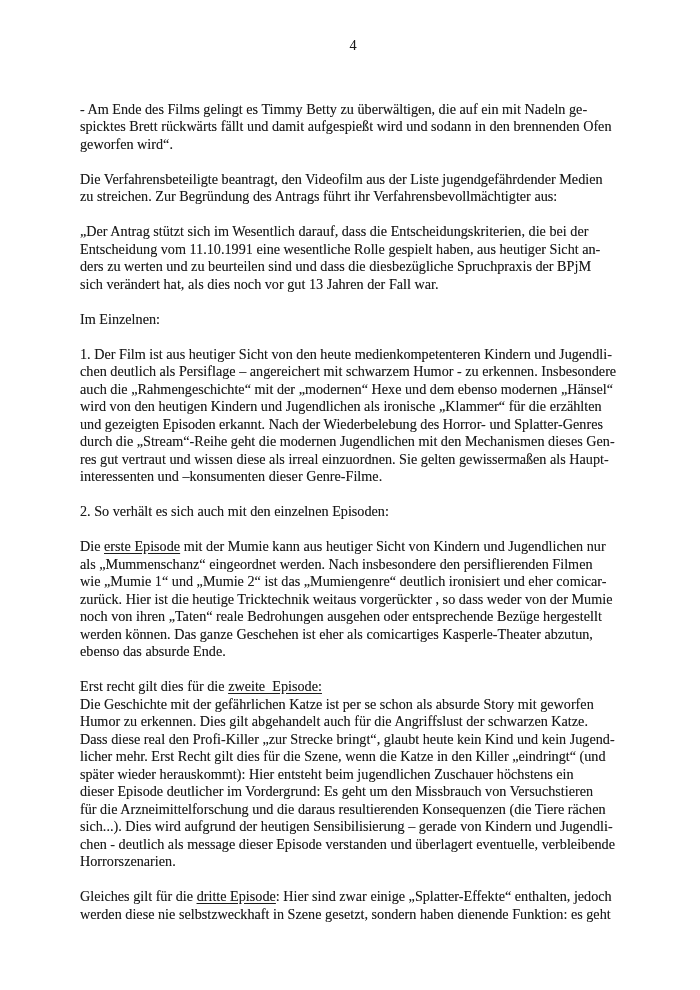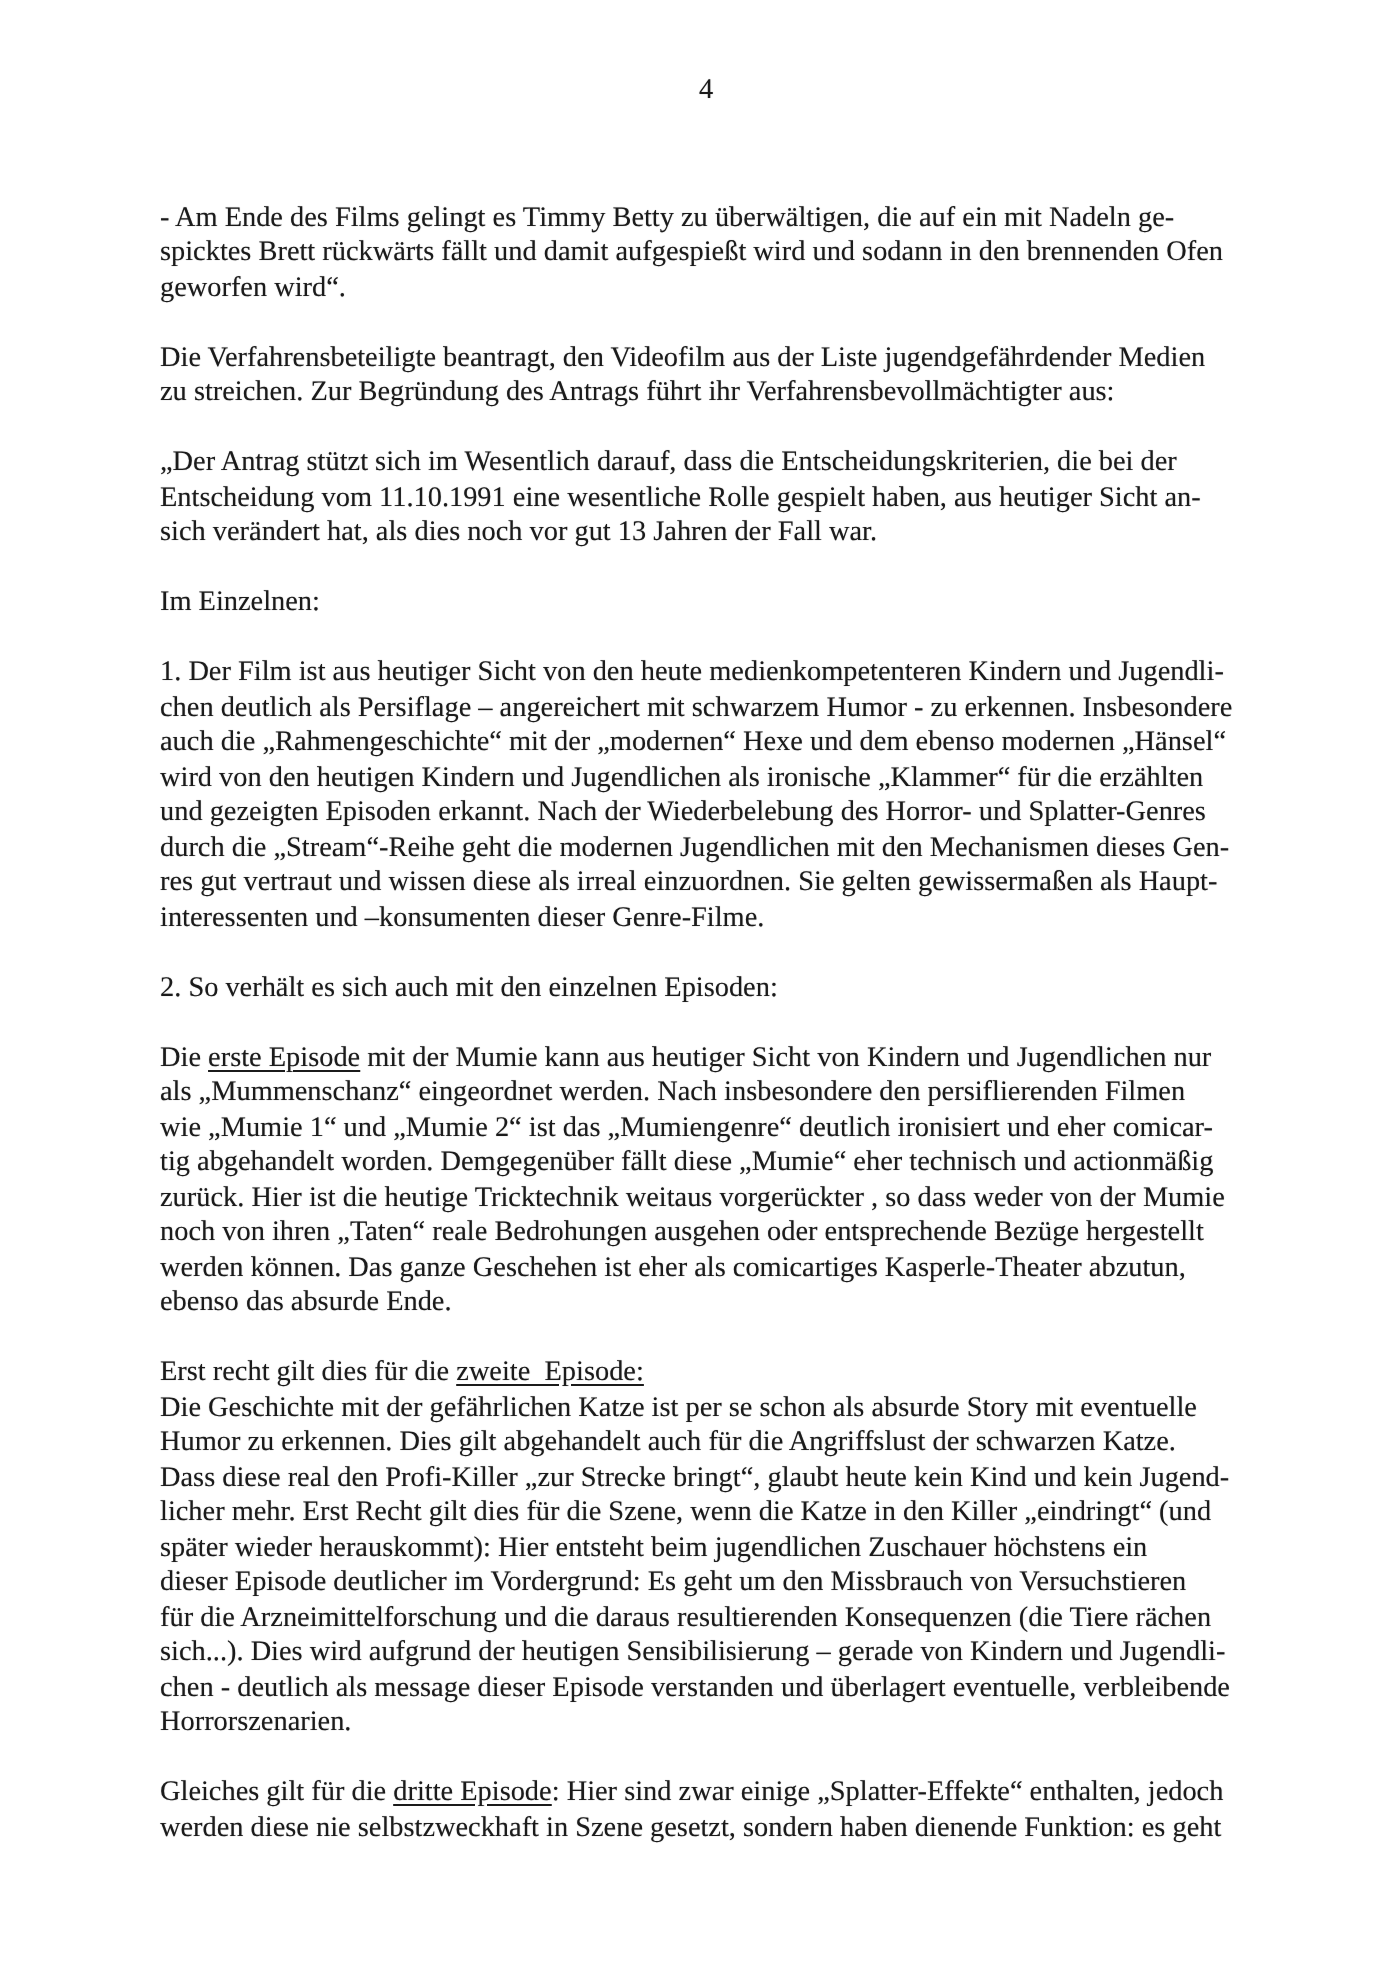--- a/index.html
+++ b/index.html
@@ -50,20 +50,21 @@
         <div class="line"><span>spicktes Brett rückwärts fällt und damit aufgespießt wird und sodann in den brennenden Ofen</span></div>
         <div class="line"><span>geworfen wird“.</span></div>
       </div>
       <div class="paragraph">
         <div class="line"><span>Die Verfahrensbeteiligte beantragt, den Videofilm aus der Liste jugendgefährdender Medien</span></div>
         <div class="line"><span>zu streichen. Zur Begründung des Antrags führt ihr Verfahrensbevollmächtigter aus:</span></div>
       </div>
       <div class="paragraph">
         <div class="line"><span>„Der Antrag stützt sich im Wesentlich darauf, dass die Entscheidungskriterien, die bei der</span></div>
         <div class="line"><span>Entscheidung vom 11.10.1991 eine wesentliche Rolle gespielt haben, aus heutiger Sicht an-</span></div>
+        <div class="line"><span>ders zu werten und zu beurteilen sind und dass die diesbezügliche Spruchpraxis der BPjM</span></div>
         <div class="line"><span>sich verändert hat, als dies noch vor gut 13 Jahren der Fall war.</span></div>
       </div>
       <div class="paragraph">
         <div class="line"><span>Im Einzelnen:</span></div>
       </div>
       <div class="paragraph">
         <div class="line"><span>1. Der Film ist aus heutiger Sicht von den heute medienkompetenteren Kindern und Jugendli-</span></div>
         <div class="line"><span>chen deutlich als Persiflage – angereichert mit schwarzem Humor - zu erkennen. Insbesondere</span></div>
         <div class="line"><span>auch die „Rahmengeschichte“ mit der „modernen“ Hexe und dem ebenso modernen „Hänsel“</span></div>
         <div class="line"><span>wird von den heutigen Kindern und Jugendlichen als ironische „Klammer“ für die erzählten</span></div>
@@ -72,29 +73,28 @@
         <div class="line"><span>res gut vertraut und wissen diese als irreal einzuordnen. Sie gelten gewissermaßen als Haupt-</span></div>
         <div class="line"><span>interessenten und –konsumenten dieser Genre-Filme.</span></div>
       </div>
       <div class="paragraph">
         <div class="line"><span>2. So verhält es sich auch mit den einzelnen Episoden:</span></div>
       </div>
       <div class="paragraph">
         <div class="line"><span>Die </span><span class="underlined">erste Episode</span><span> mit der Mumie kann aus heutiger Sicht von Kindern und Jugendlichen nur</span></div>
         <div class="line"><span>als „Mummenschanz“ eingeordnet werden. Nach insbesondere den persiflierenden Filmen</span></div>
         <div class="line"><span>wie „Mumie 1“ und „Mumie 2“ ist das „Mumiengenre“ deutlich ironisiert und eher comicar-</span></div>
-        <div class="line"><span>tig abgehandelt worden. Demgegenüber fällt diese „Mumie“ eher technisch und actionmäßig</span></div>
         <div class="line"><span>zurück. Hier ist die heutige Tricktechnik weitaus vorgerückter , so dass weder von der Mumie</span></div>
         <div class="line"><span>noch von ihren „Taten“ reale Bedrohungen ausgehen oder entsprechende Bezüge hergestellt</span></div>
         <div class="line"><span>werden können. Das ganze Geschehen ist eher als comicartiges Kasperle-Theater abzutun,</span></div>
         <div class="line"><span>ebenso das absurde Ende.</span></div>
       </div>
       <div class="paragraph">
         <div class="line"><span>Erst recht gilt dies für die </span><span class="underlined">zweite  Episode:</span></div>
-        <div class="line"><span>Die Geschichte mit der gefährlichen Katze ist per se schon als absurde Story mit eventuelle</span></div>
+        <div class="line"><span>Die Geschichte mit der gefährlichen Katze ist per se schon als absurde Story mit geworfen</span></div>
         <div class="line"><span>Humor zu erkennen. Dies gilt abgehandelt auch für die Angriffslust der schwarzen Katze.</span></div>
         <div class="line"><span>Dass diese real den Profi-Killer „zur Strecke bringt“, glaubt heute kein Kind und kein Jugend-</span></div>
         <div class="line"><span>licher mehr. Erst Recht gilt dies für die Szene, wenn die Katze in den Killer „eindringt“ (und</span></div>
         <div class="line"><span>später wieder herauskommt): Hier entsteht beim jugendlichen Zuschauer höchstens ein</span></div>
         <div class="line"><span>dieser Episode deutlicher im Vordergrund: Es geht um den Missbrauch von Versuchstieren</span></div>
         <div class="line"><span>für die Arzneimittelforschung und die daraus resultierenden Konsequenzen (die Tiere rächen</span></div>
         <div class="line"><span>sich...). Dies wird aufgrund der heutigen Sensibilisierung – gerade von Kindern und Jugendli-</span></div>
         <div class="line"><span>chen - deutlich als message dieser Episode verstanden und überlagert eventuelle, verbleibende</span></div>
         <div class="line"><span>Horrorszenarien.</span></div>
       </div>

